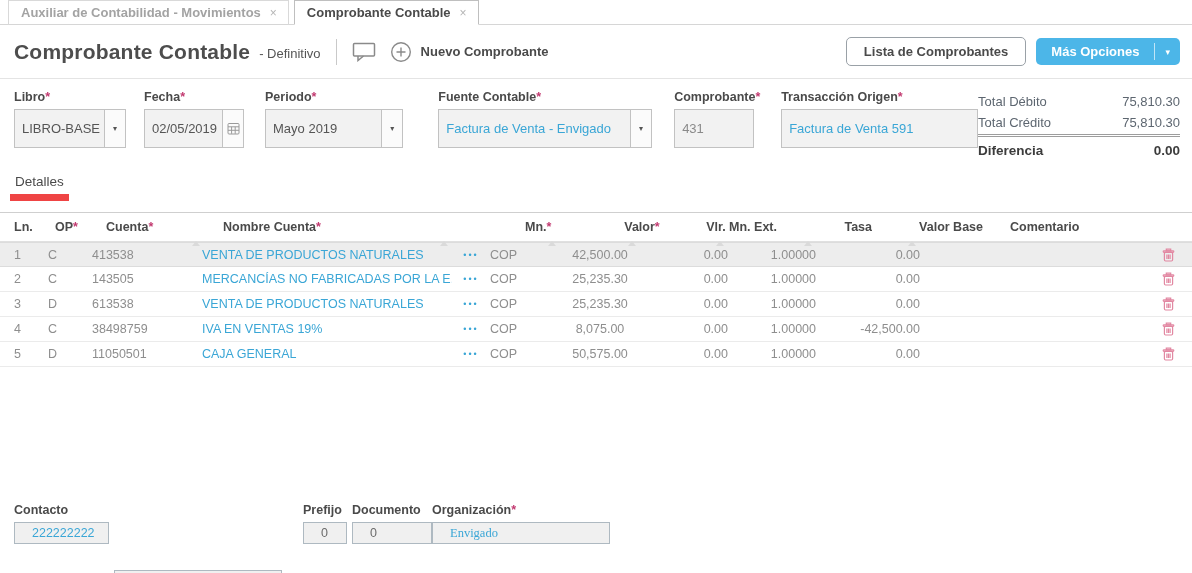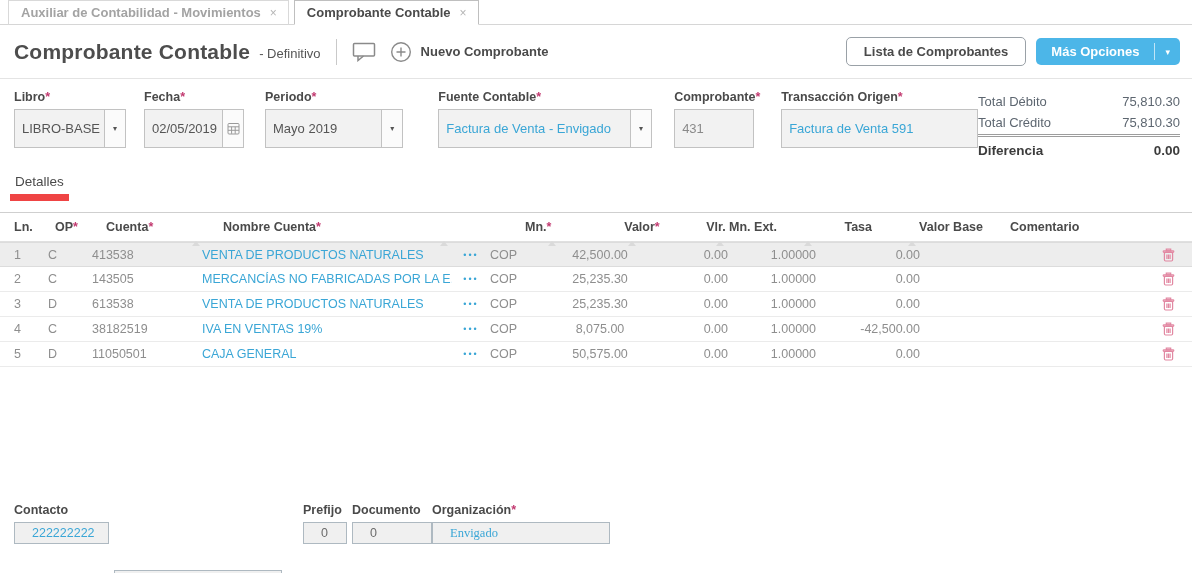--- a/index.html
+++ b/index.html
@@ -283,21 +283,21 @@
             <rect x="2.2" y="3.8" width="10.6" height="1.6" rx="0.8"></rect>
           <rect x="3.4" y="5.4" width="8.2" height="8.6" rx="1.2"></rect>
             <path d="M5.9 7.4 v4.6 M7.5 7.4 v4.6 M9.1 7.4 v4.6"></path>
         </svg>
       </div>
     </div>
 
     <div class="trow">
       <div class="c c-ln">4</div>
       <div class="c c-op">C</div>
-      <div class="c c-cuenta">38182519</div>
+      <div class="c c-cuenta">38498759</div>
       <div class="c c-nombre">IVA EN VENTAS 19%</div>
       <div class="c c-dots">•••</div>
       <div class="c c-mn">COP</div>
       <div class="c c-valor">8,075.00</div>
       <div class="c c-vlrext">0.00</div>
       <div class="c c-tasa">1.00000</div>
       <div class="c c-vbase">-42,500.00</div>
       <div class="c c-coment"></div>
       <div class="c c-trash">
         <svg width="15" height="16" viewBox="0 0 15 16" fill="none" stroke="#e288a2" stroke-width="1.2">

